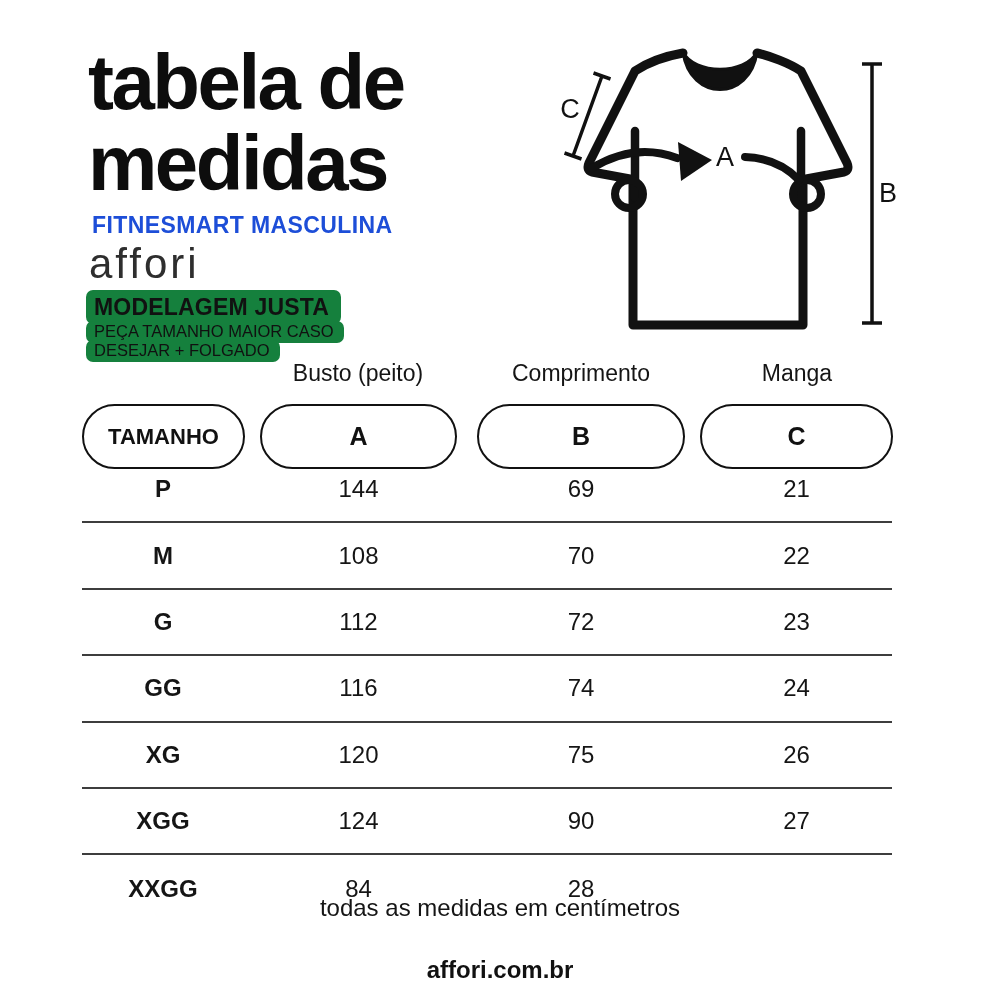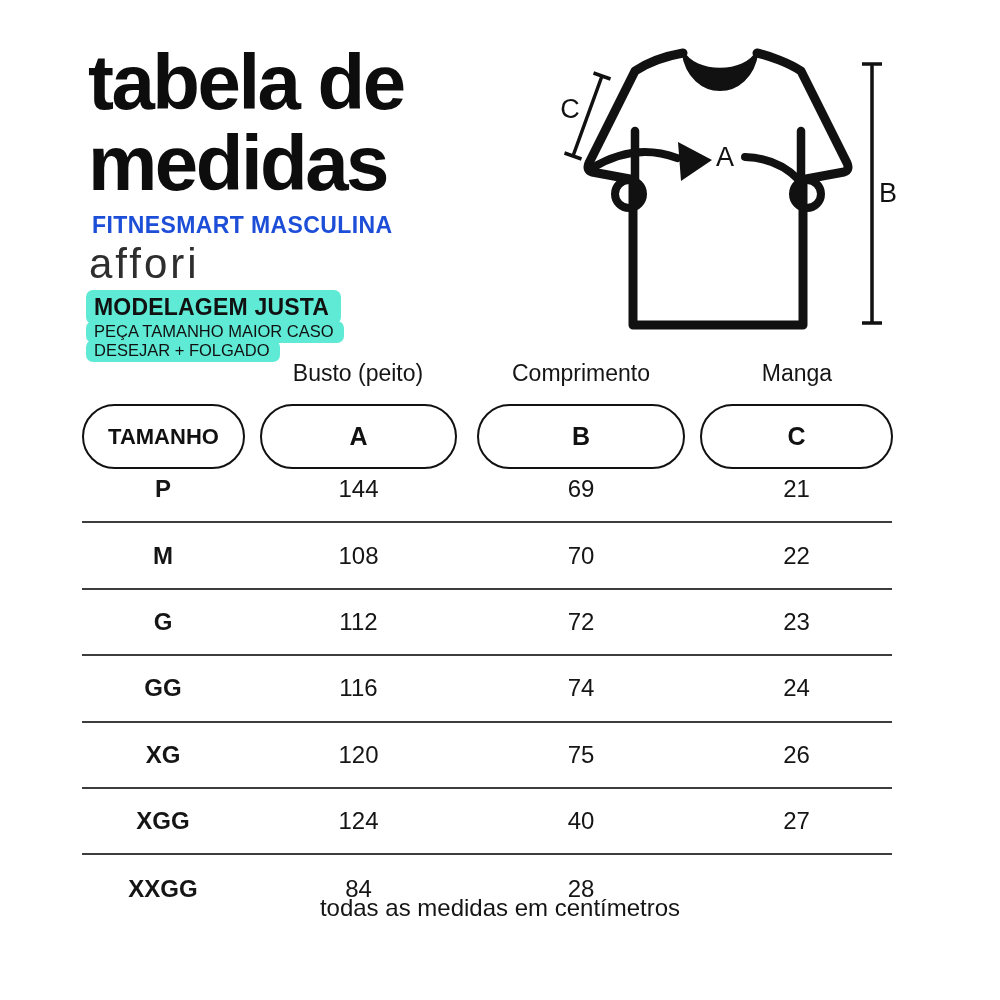--- a/index.html
+++ b/index.html
@@ -12,21 +12,21 @@
            font-weight:600; letter-spacing:-2.5px; color:#0d0d0d; }
   .title span { display:block; }
   .subtitle { position:absolute; left:92px; top:212px; font-size:23px; font-weight:700;
               letter-spacing:.4px; color:#1d4ed8; }
   .brand { position:absolute; left:89px; top:240px; font-size:42px; font-weight:100;
            letter-spacing:3px; color:#2e2e2e; }
 
   
   .highlight { position:absolute; left:86px; top:290px; display:flex; flex-direction:column;
                align-items:flex-start; }
-  .highlight .hl { background:#5eead4; border-radius:7px; display:inline-block; }
+  .highlight .hl { background:#15803d; border-radius:7px; display:inline-block; }
   .hl-title { font-size:23px; font-weight:700; padding:4px 12px 3px 8px; letter-spacing:.2px; }
   .hl-sub   { font-size:16.5px; font-weight:500; padding:1px 10px 2px 8px; margin-top:-3px; }
 
   
   .diagram { position:absolute; left:540px; top:30px; }
   .diagram text { font-family:"Liberation Sans", sans-serif; font-size:27px; fill:#111; }
 
   
   .col-label { position:absolute; top:360px; transform:translateX(-50%); font-size:23px;
                font-weight:400; color:#151515; white-space:nowrap; }
@@ -132,25 +132,26 @@
     </div>
     <div class="row">
       <span class="size">XG</span>
       <span>120</span>
       <span>75</span>
       <span>26</span>
     </div>
     <div class="row">
       <span class="size">XGG</span>
       <span>124</span>
-      <span>40</span>
+      <span>90</span>
       <span>27</span>
     </div>
     <div class="row">
       <span class="size">XXGG</span>
       <span>84</span>
       <span>28</span>
     </div>
   </div>
 
   <div class="footer-note">todas as medidas em centímetros</div>
+  <div class="footer-site">affori.com.br</div>
 
 </div>
 
 </body></html>

